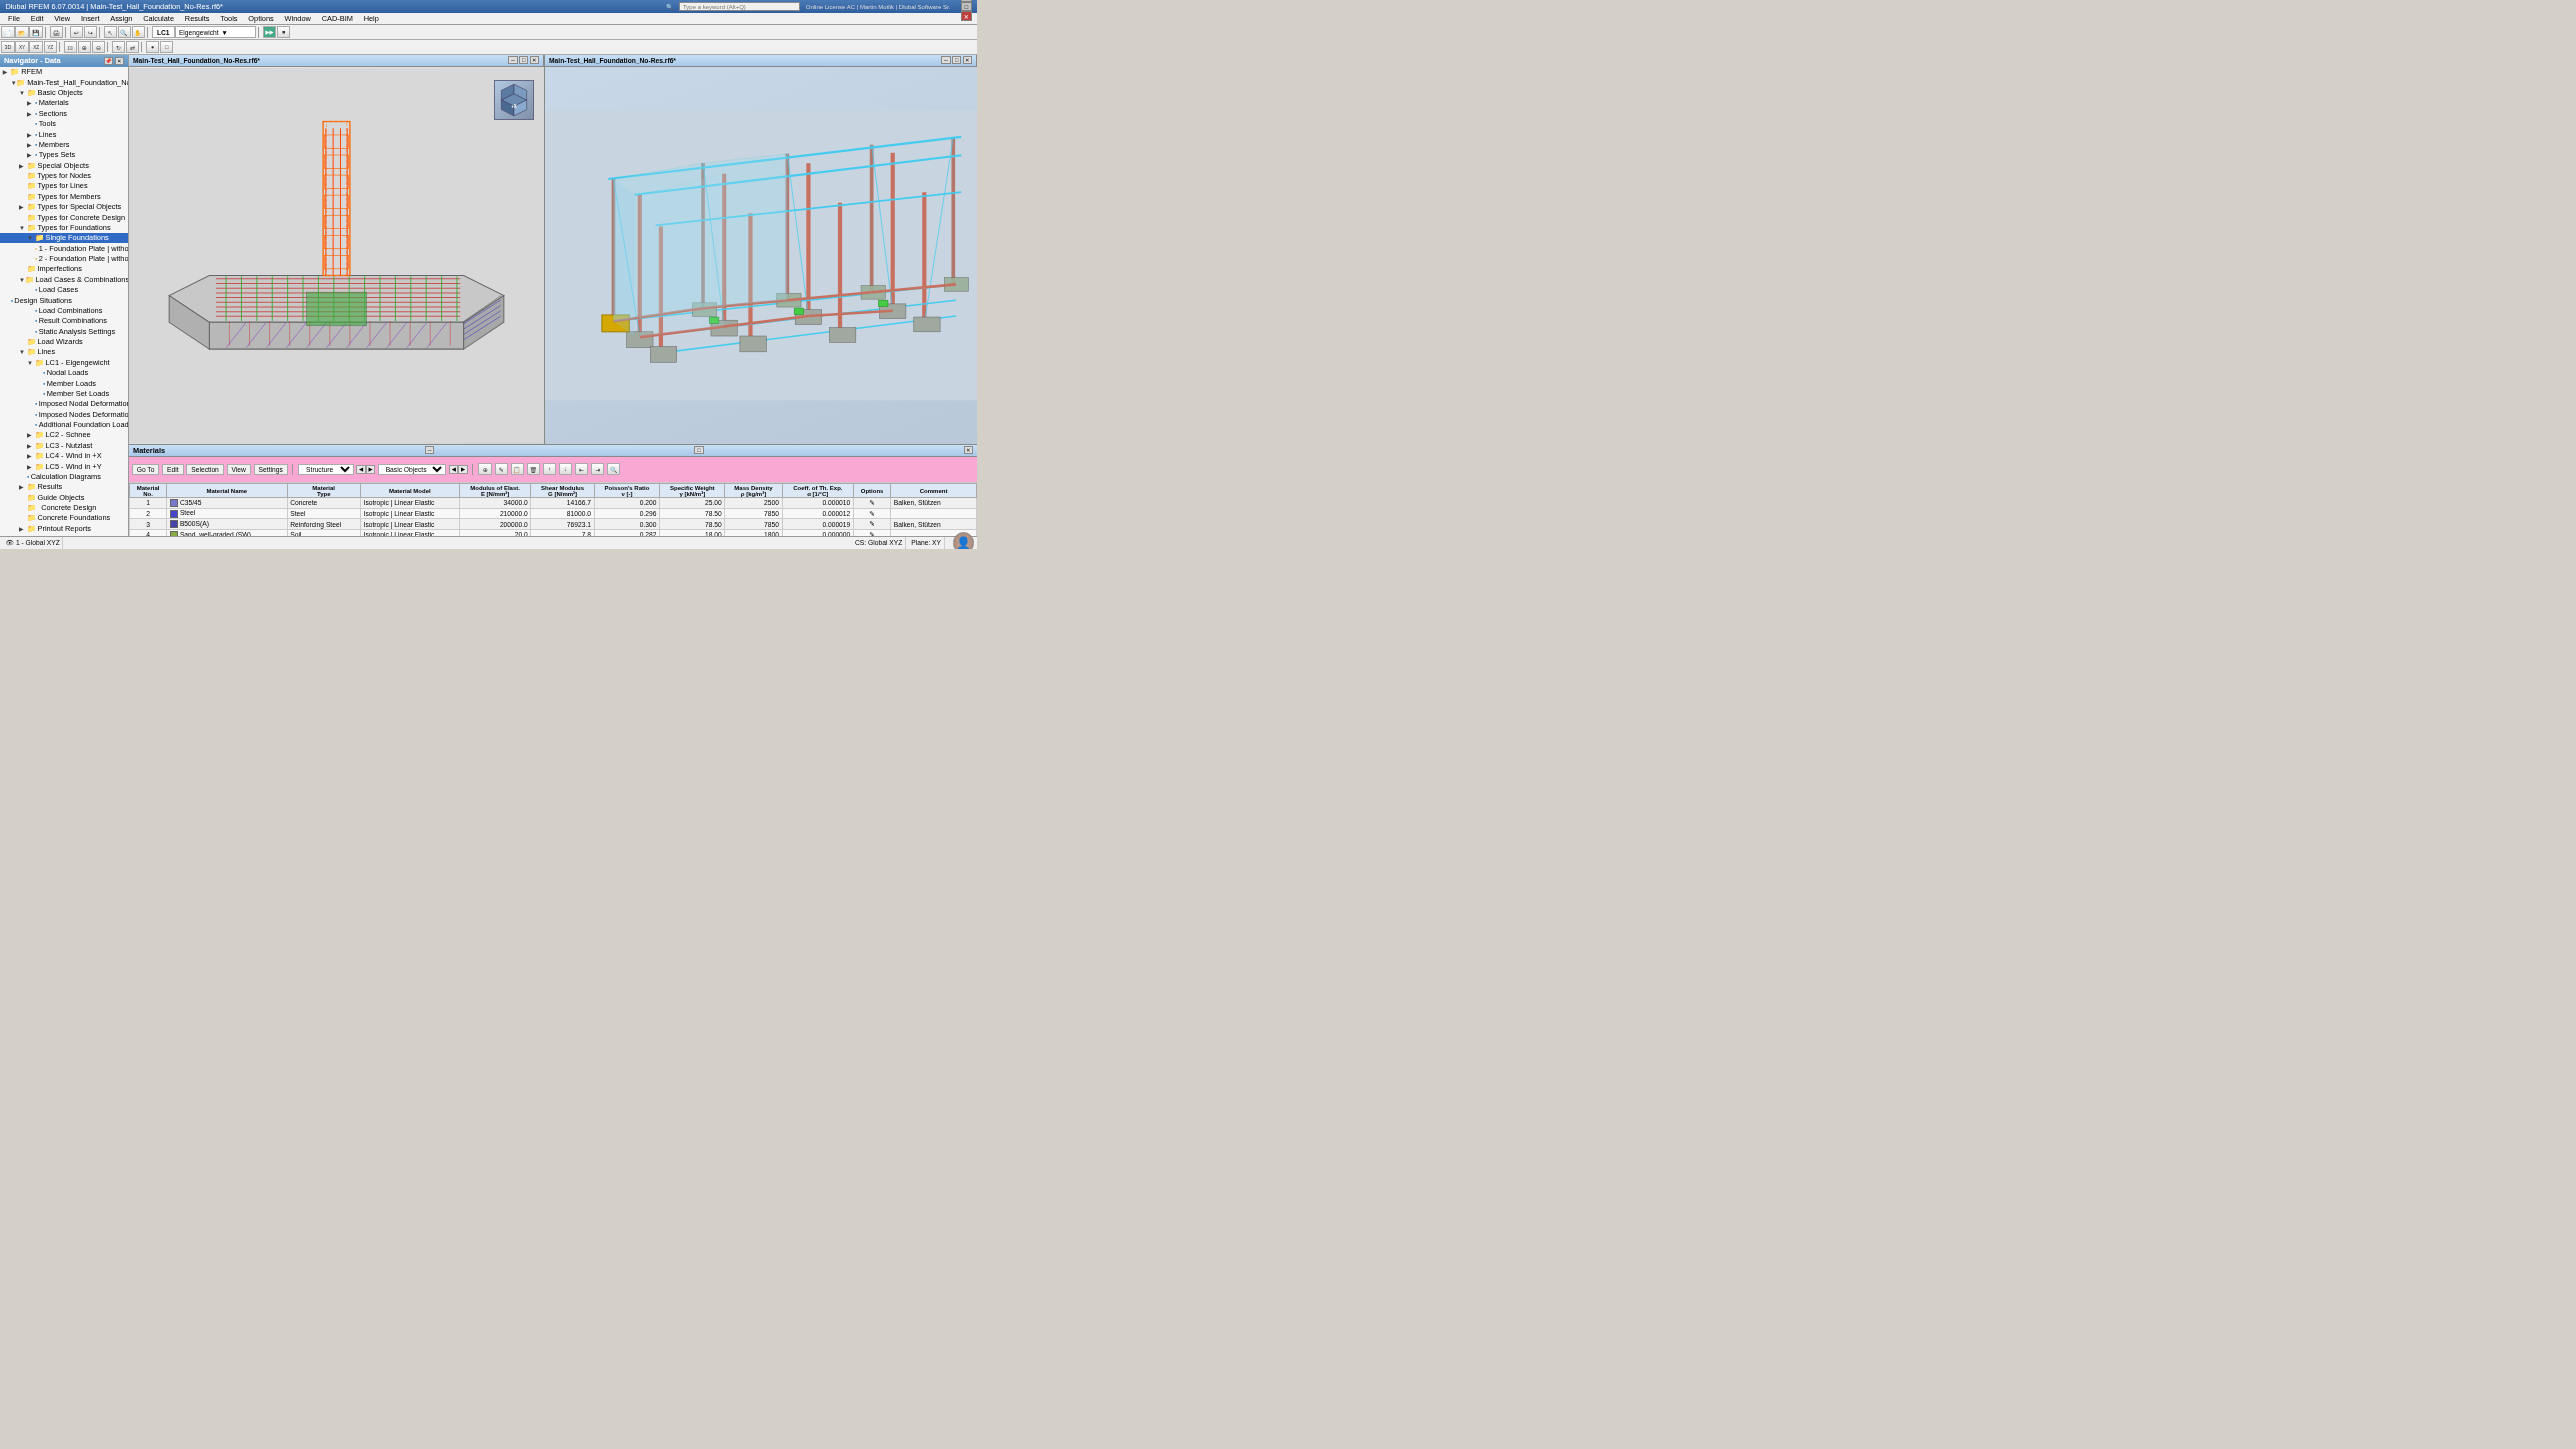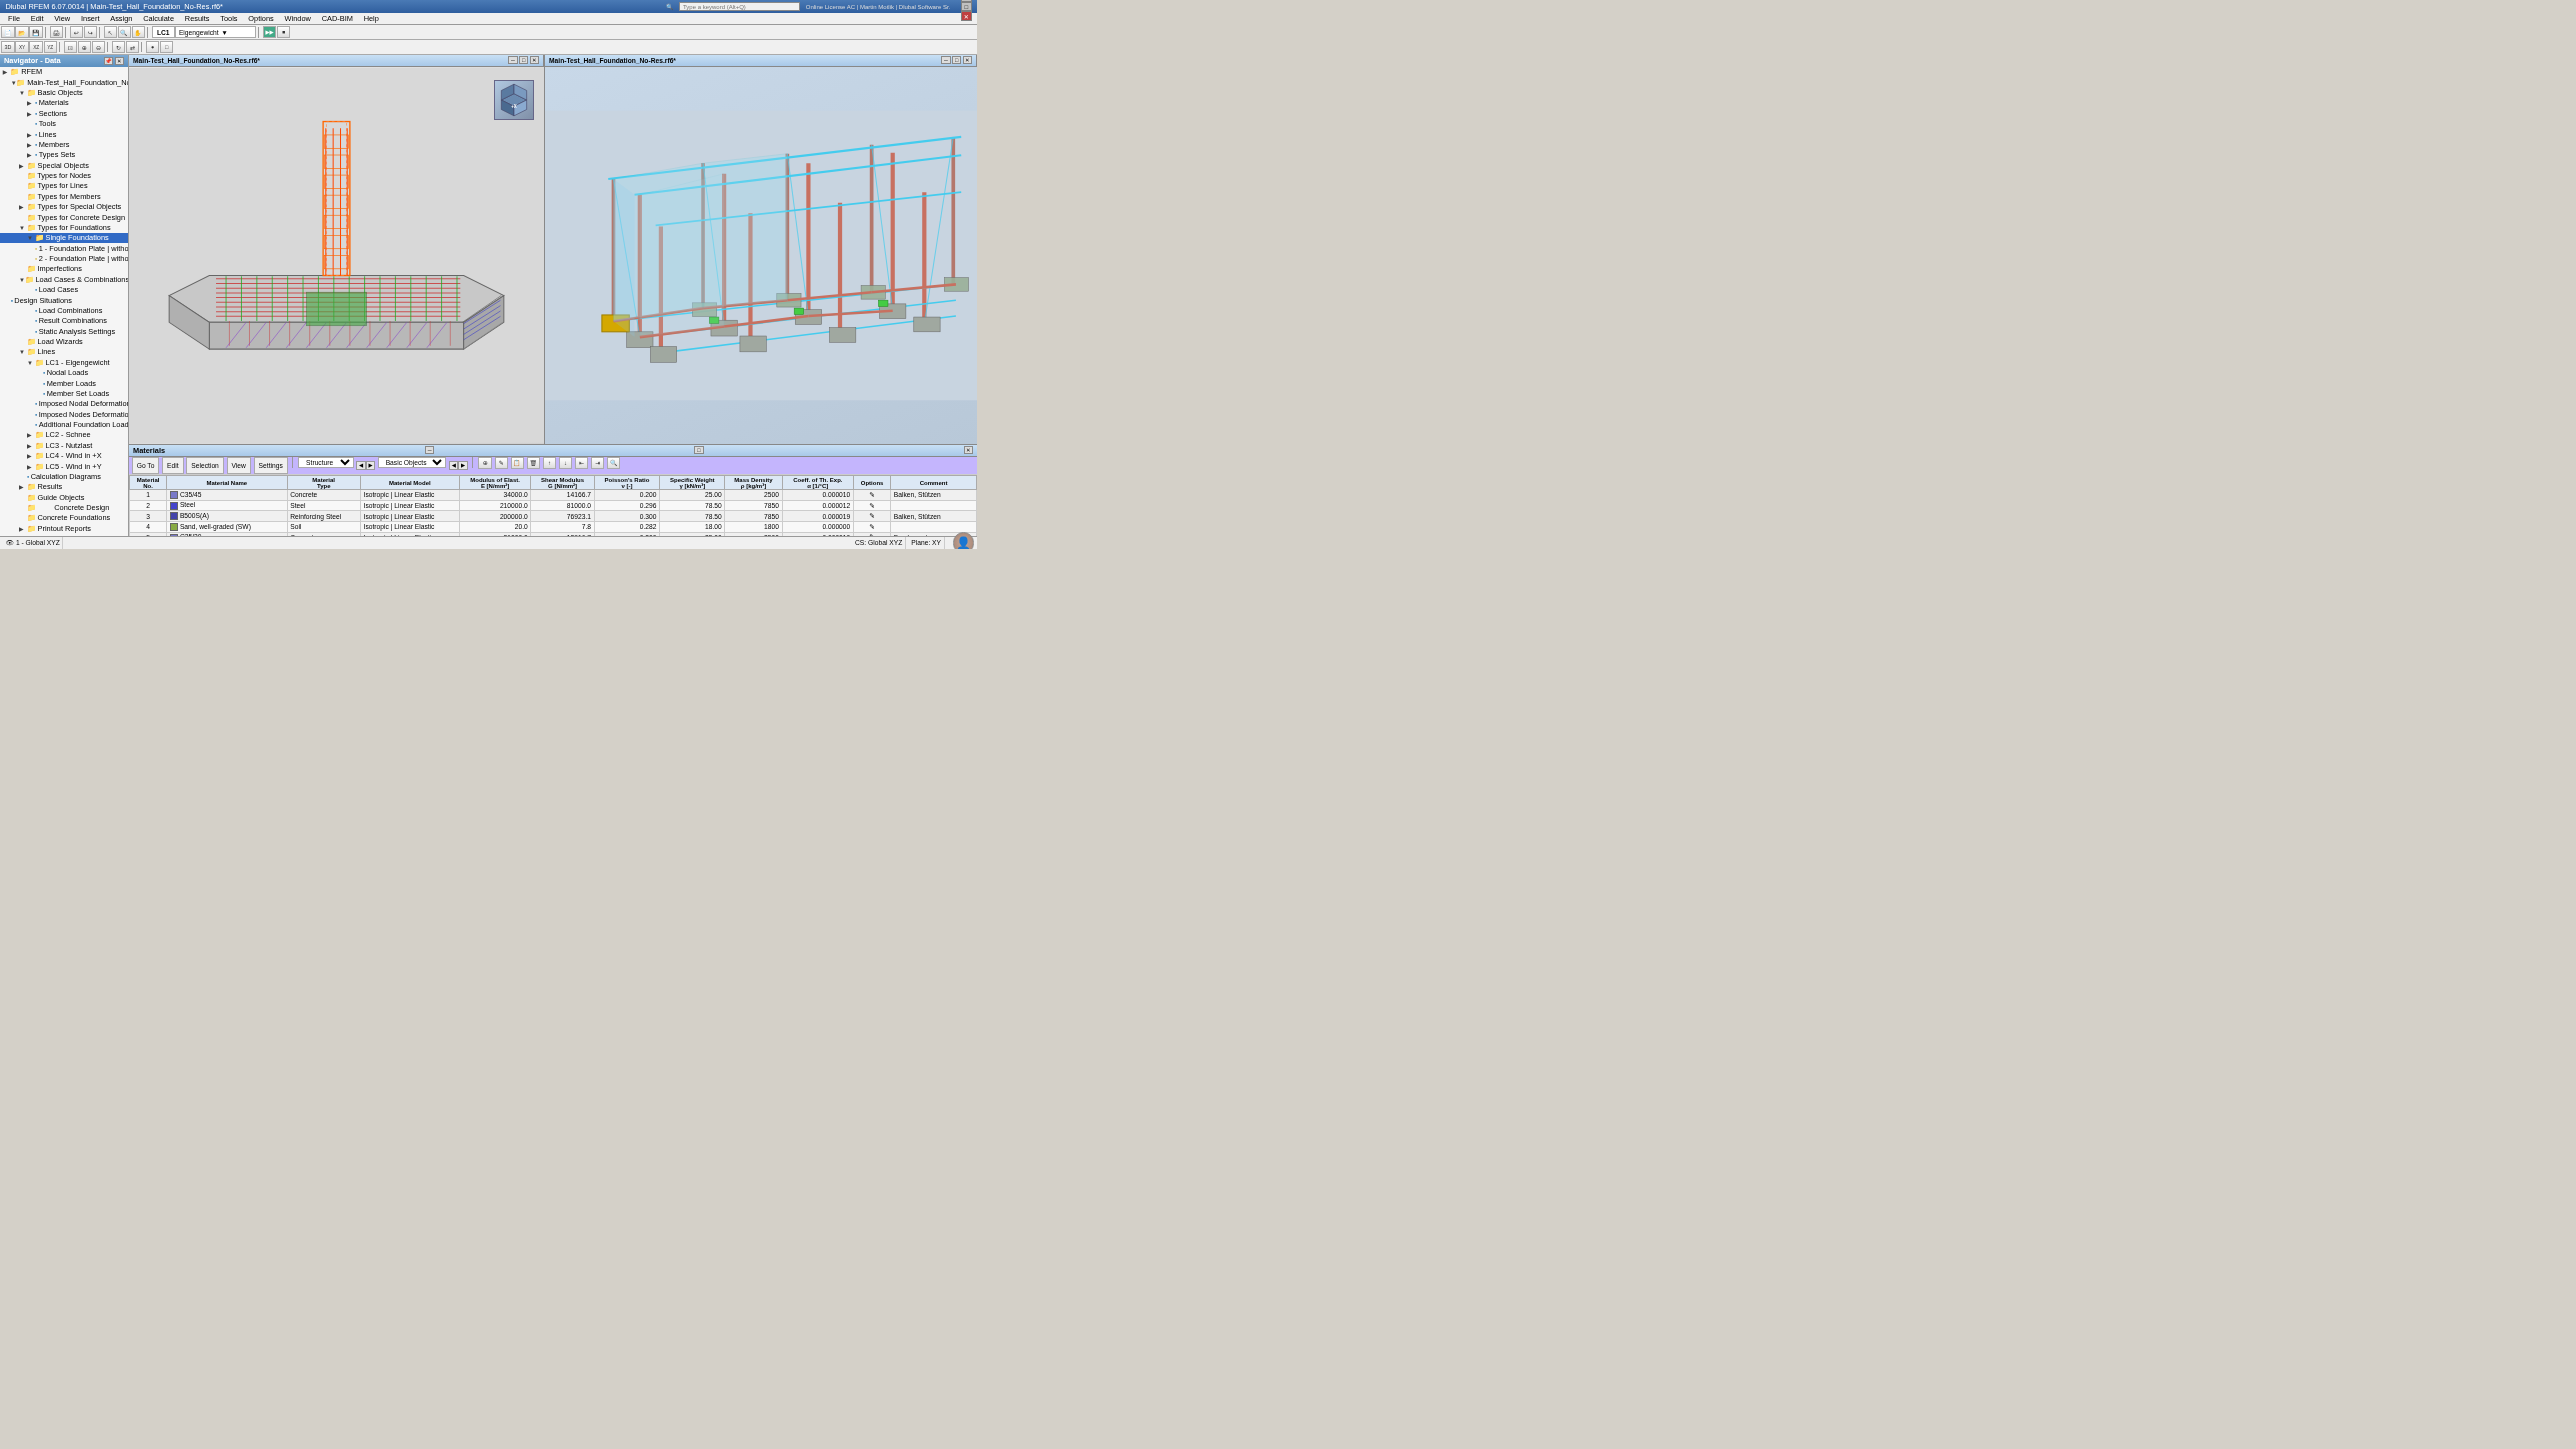--- a/index.html
+++ b/index.html
@@ -165,24 +165,25 @@
       border-bottom: 0.7px solid #888;
       display: flex;
       align-items: center;
       padding: 0 4px;
       font-size: 7.4px;
       font-weight: bold;
       gap: 5.4px;
     }
     #bottom-panel-header .vp-btn { margin-left: auto; }
     #bottom-toolbar {
-      height: 18px;
-      background: #c4b5fd;
+      height: 26px;
+      background: #f9a8d4;
       border-bottom: 0.7px solid #ccc;
       display: flex;
+      align-items: center;
       padding: 0 2.7px;
       gap: 2.7px;
       font-size: 6.7px;
     }
     .bt-btn {
       padding: 0.7px 4px;
       background: #f0f0f0;
       border: 0.7px solid #aaa;
       cursor: pointer;
       font-size: 6.7px;
@@ -550,21 +551,21 @@
             <span style="margin-left:1.3px;">Results</span>
           </div>
           <div class="tree-item" style="padding-left: 19px;">
             <span style="width:8px;display:inline-block;"><span style="font-size:6px;opacity:0;"> </span></span>
             <span style="color:#f4a800;font-size:7.4px;">📁</span>
             <span style="margin-left:1.3px;">Guide Objects</span>
           </div>
           <div class="tree-item" style="padding-left: 19px;">
             <span style="width:8px;display:inline-block;"><span style="font-size:6px;opacity:0;"> </span></span>
             <span style="color:#f4a800;font-size:7.4px;">📁</span>
-            <span style="margin-left:18px;">Concrete Design</span>
+            <span style="margin-left:5px;">Concrete Design</span>
           </div>
           <div class="tree-item" style="padding-left: 19px;">
             <span style="width:8px;display:inline-block;"><span style="font-size:6px;opacity:0;"> </span></span>
             <span style="color:#f4a800;font-size:7.4px;">📁</span>
             <span style="margin-left:1.3px;">Concrete Foundations</span>
           </div>
           <div class="tree-item" style="padding-left: 19px;">
             <span style="width:8px;display:inline-block;"><span style="color:#444;font-size:6px;">▶</span></span>
             <span style="color:#f4a800;font-size:7.4px;">📁</span>
             <span style="margin-left:1.3px;">Printout Reports</span>

